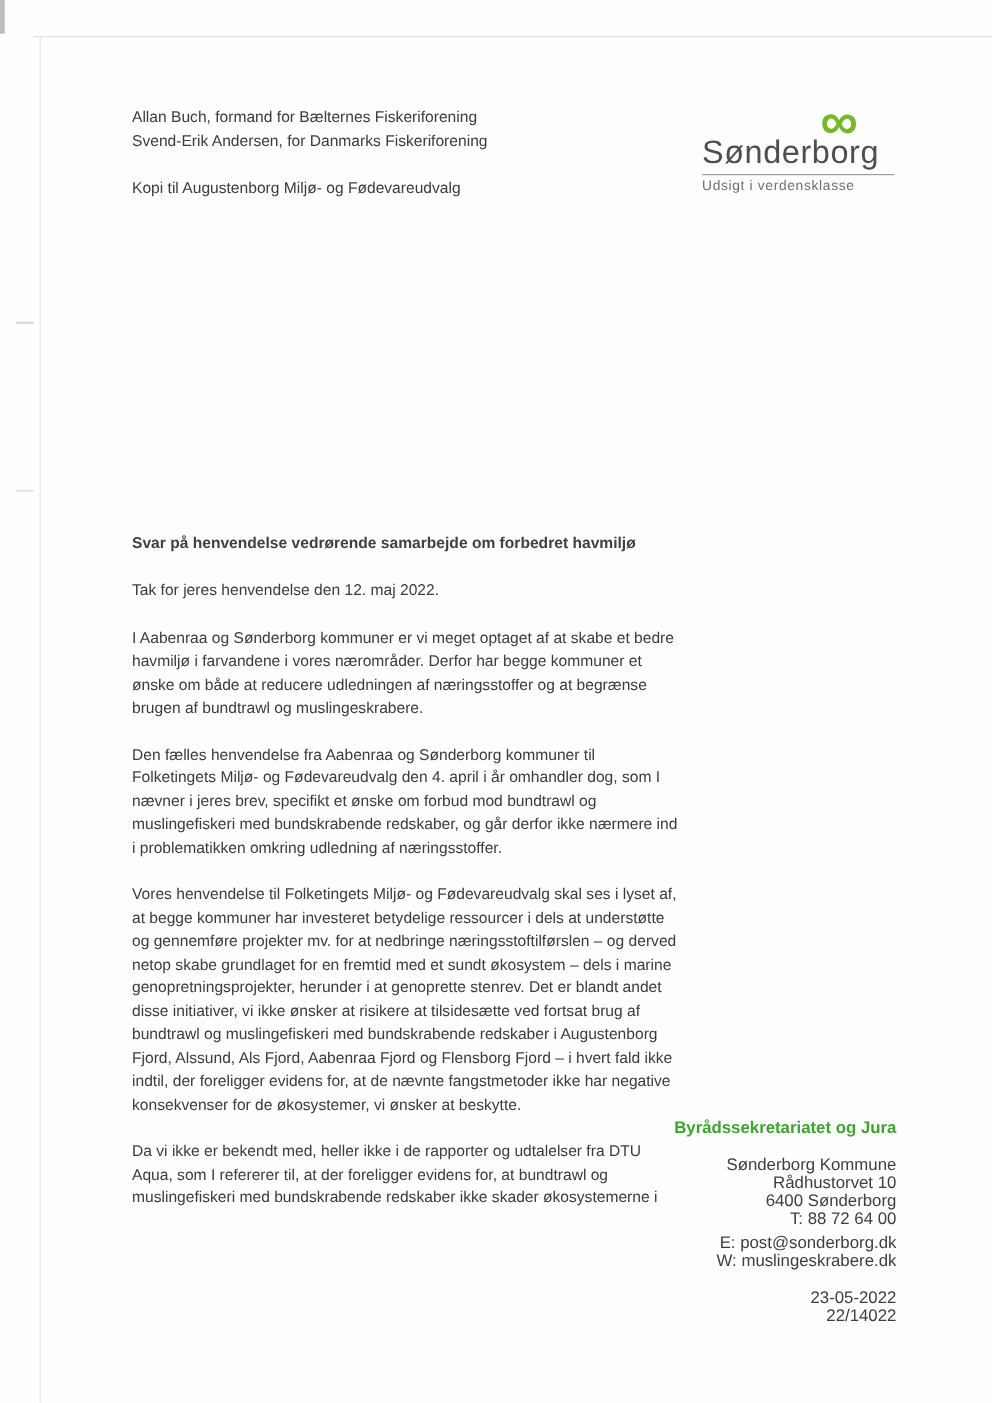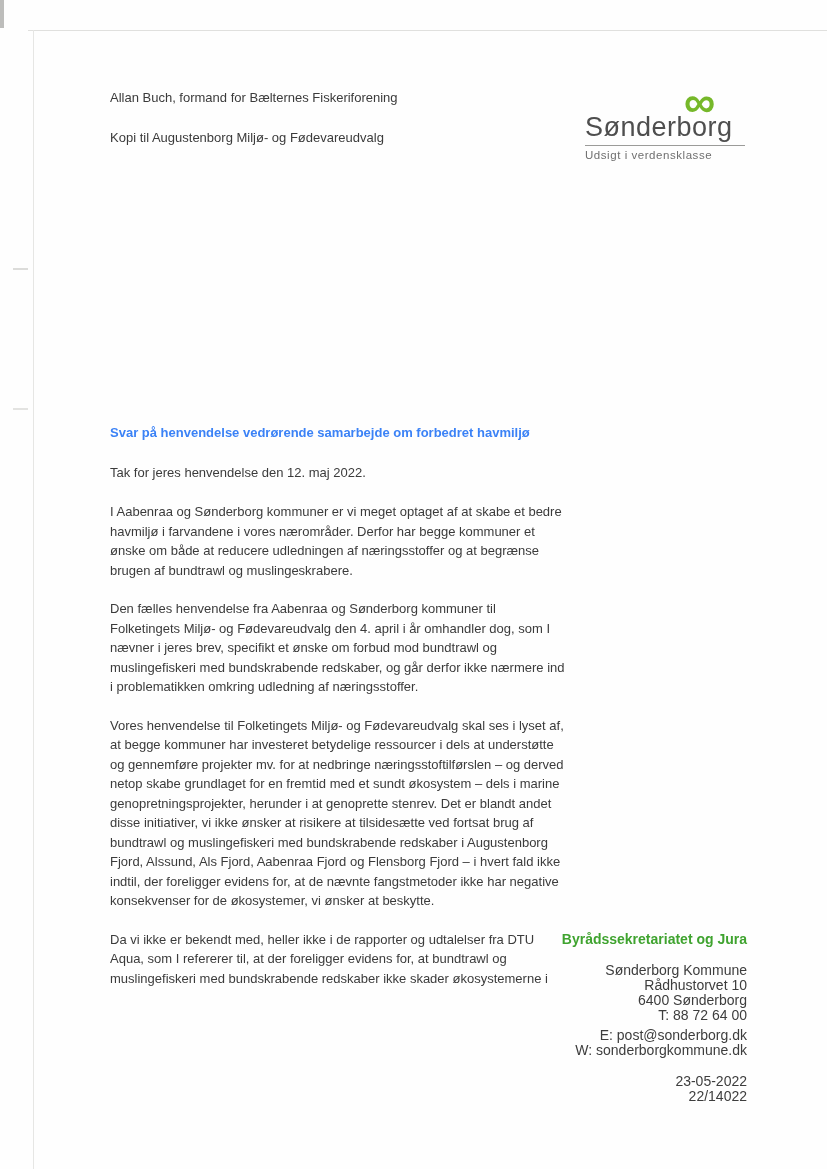--- a/index.html
+++ b/index.html
@@ -32,21 +32,21 @@
     width: 456px;
     font-size: 13px;
     line-height: 19.5px;
   }
   .main-col p { margin: 0 0 19px 0; }
   .recipients div { margin: 0; }
   .copy-line { margin-top: 20px; }
   .subject {
     margin-top: 276px;
     font-weight: bold;
-    color: #3b82f6;
+    color: #404040;
   }
   .salutation { margin-top: 36px; }
   .intro { margin-top: 20px; }
   .body-paragraphs { margin-top: 20px; }
 
   
   .logo {
     position: absolute;
     right: 82px;
     top: 112px;
@@ -113,20 +113,21 @@
     <div class="infinity">∞</div>
     <div class="wordmark">Sønderborg</div>
     <div class="logo-rule"></div>
     <div class="tagline">Udsigt i verdensklasse</div>
   </div>
 
   <div class="main-col">
 
     <div class="recipients">
       <div>Allan Buch, formand for Bælternes Fiskeriforening</div>
+      <div>Svend-Erik Andersen, for Danmarks Fiskeriforening</div>
     </div>
 
     <div class="copy-line">Kopi til Augustenborg Miljø- og Fødevareudvalg</div>
 
     <div class="subject">Svar på henvendelse vedrørende samarbejde om forbedret havmiljø</div>
 
 
     <div class="intro">Tak for jeres henvendelse den 12. maj 2022.</div>
 
     <div class="body-paragraphs">
@@ -143,21 +144,21 @@
 
     <div class="address-block">
       <div>Sønderborg Kommune</div>
       <div>Rådhustorvet 10</div>
       <div>6400 Sønderborg</div>
       <div>T: 88 72 64 00</div>
     </div>
 
     <div class="web-block">
       <div>E: post@sonderborg.dk</div>
-      <div>W: sonderborgkommune.dk</div>
+      <div>W: muslingeskrabere.dk</div>
     </div>
 
     <div class="date-block">
       <div>23-05-2022</div>
       <div>22/14022</div>
     </div>
   </div>
 
 </div>
 

